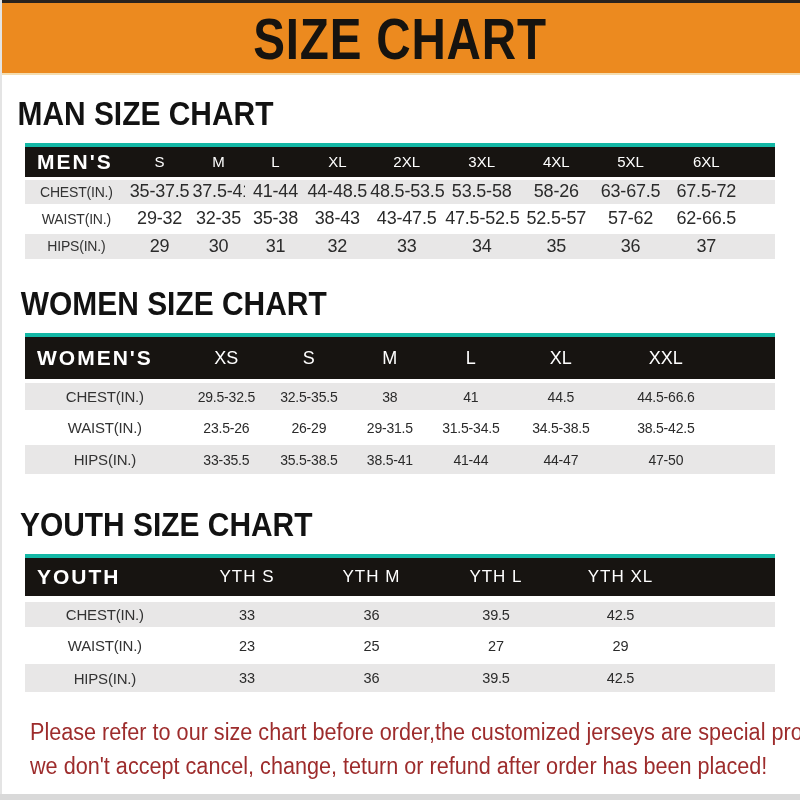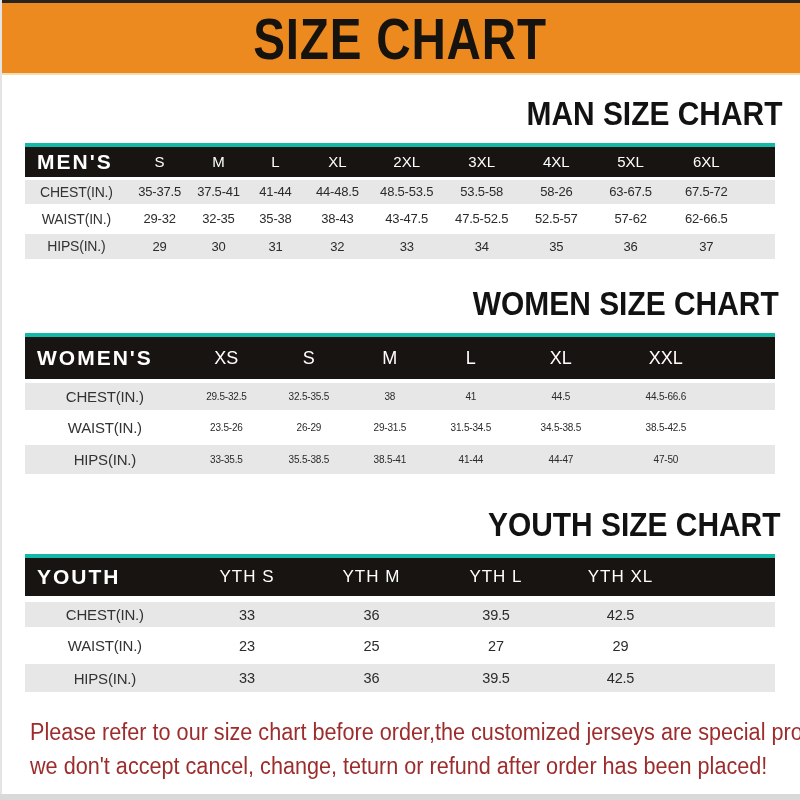--- a/index.html
+++ b/index.html
@@ -17,21 +17,21 @@
     border-top:3px solid #29231e;border-bottom:2px solid #f4ddb0;
     display:flex;align-items:center;justify-content:center;
   }
   .banner-title{
     font-size:58px;font-weight:bold;color:#16130f;letter-spacing:1px;
     display:inline-block;transform:scaleX(0.82);white-space:nowrap;line-height:1;
     padding-top:2px;
   }
 
   
-  .section-heading{text-align:right;}
+  .section-heading{text-align:left;}
   .section-heading span{
     display:inline-block;font-size:34px;font-weight:bold;color:var(--heading-text);
     transform:scaleX(0.88);letter-spacing:0px;line-height:1;white-space:nowrap;
   }
   .heading-man{margin-top:21px;}
   .heading-women{margin-top:27px;}
   .heading-youth{margin-top:33px;}
 
   
   table.size-table{
@@ -47,27 +47,27 @@
   }
   table.size-table td{
     text-align:center;color:var(--cell-text);letter-spacing:-0.2px;white-space:nowrap;overflow:hidden;
   }
   table.size-table tbody tr:nth-child(odd){background:var(--row-alt-bg);}
   table.size-table td.rowlabel{color:#333;}
 
   table.men thead tr{height:33px;}
   table.men th{font-size:15px;}
   table.men tbody tr{height:27px;border-top:3px solid #fff;}
-  table.men td{font-size:13px;}
+  table.men td{font-size:18px;}
   table.men td.rowlabel{font-size:14px;}
 
   table.women thead tr{height:46px;}
   table.women th{font-size:18px;}
   table.women tbody tr{height:31px;border-top:4px solid #fff;}
-  table.women td{font-size:10px;}
+  table.women td{font-size:14px;}
   table.women td.rowlabel{font-size:15px;}
 
   table.youth thead tr{height:43px;}
   table.youth th{font-size:17px;letter-spacing:1px;}
   table.youth tbody tr{height:31px;border-top:6px solid #fff;}
   table.youth td{font-size:14.5px;}
   table.youth td.rowlabel{font-size:15px;}
 
   
   .footer-note{margin-top:23px;padding-left:30px;}

